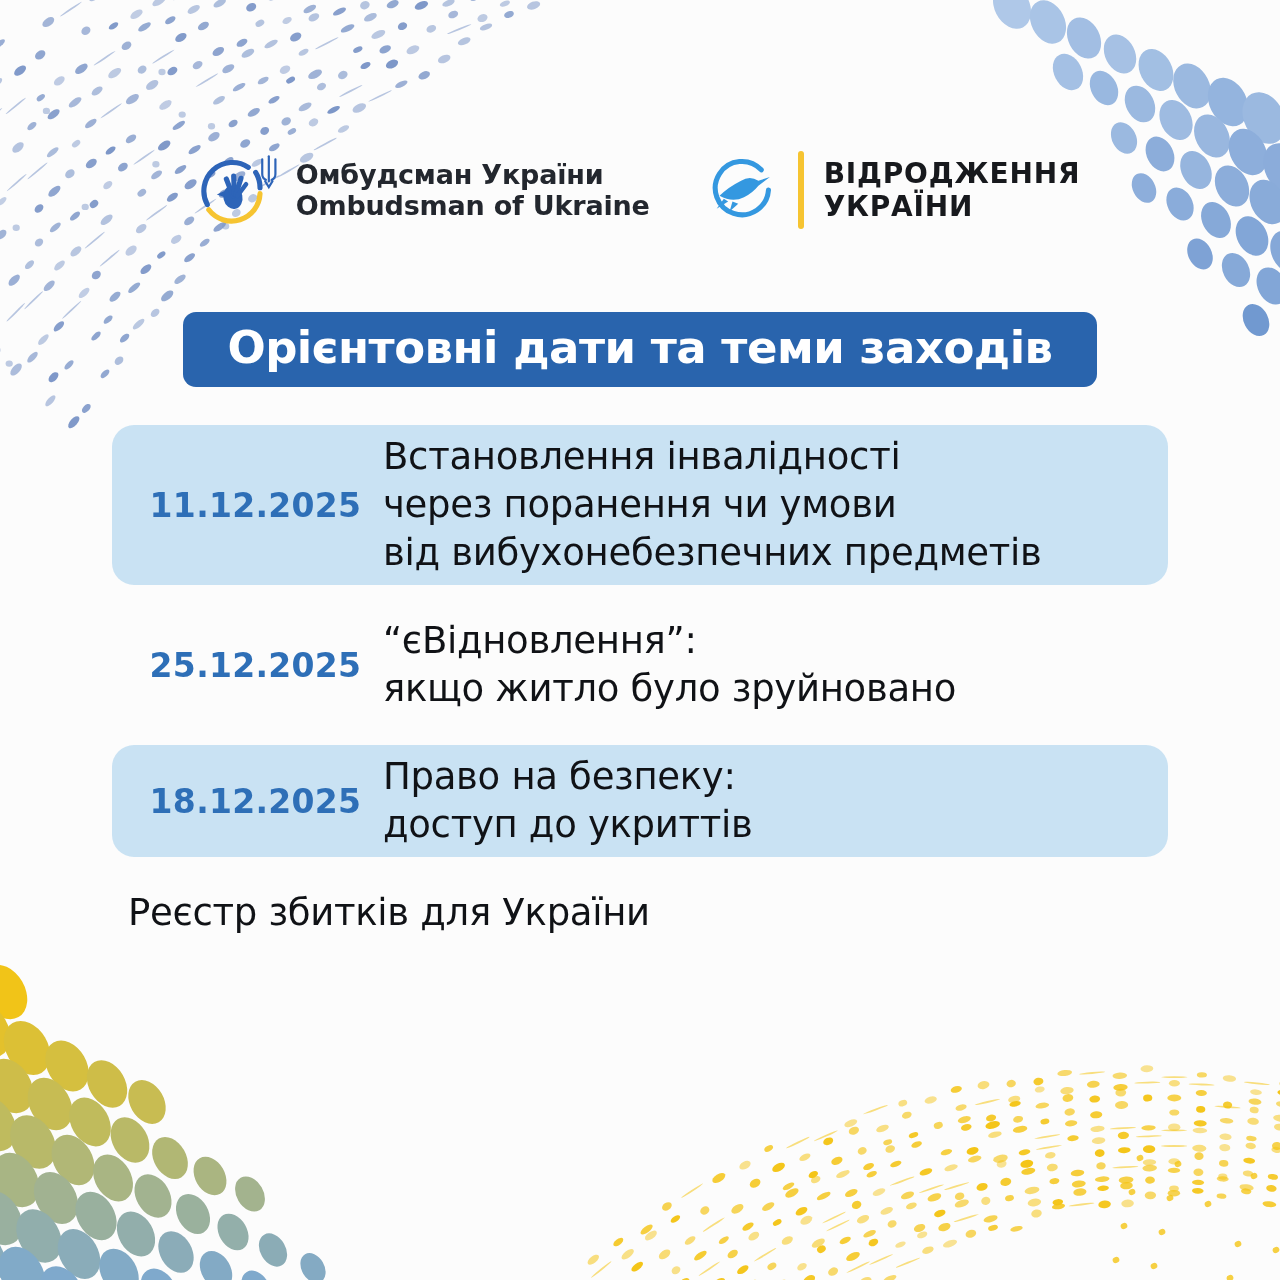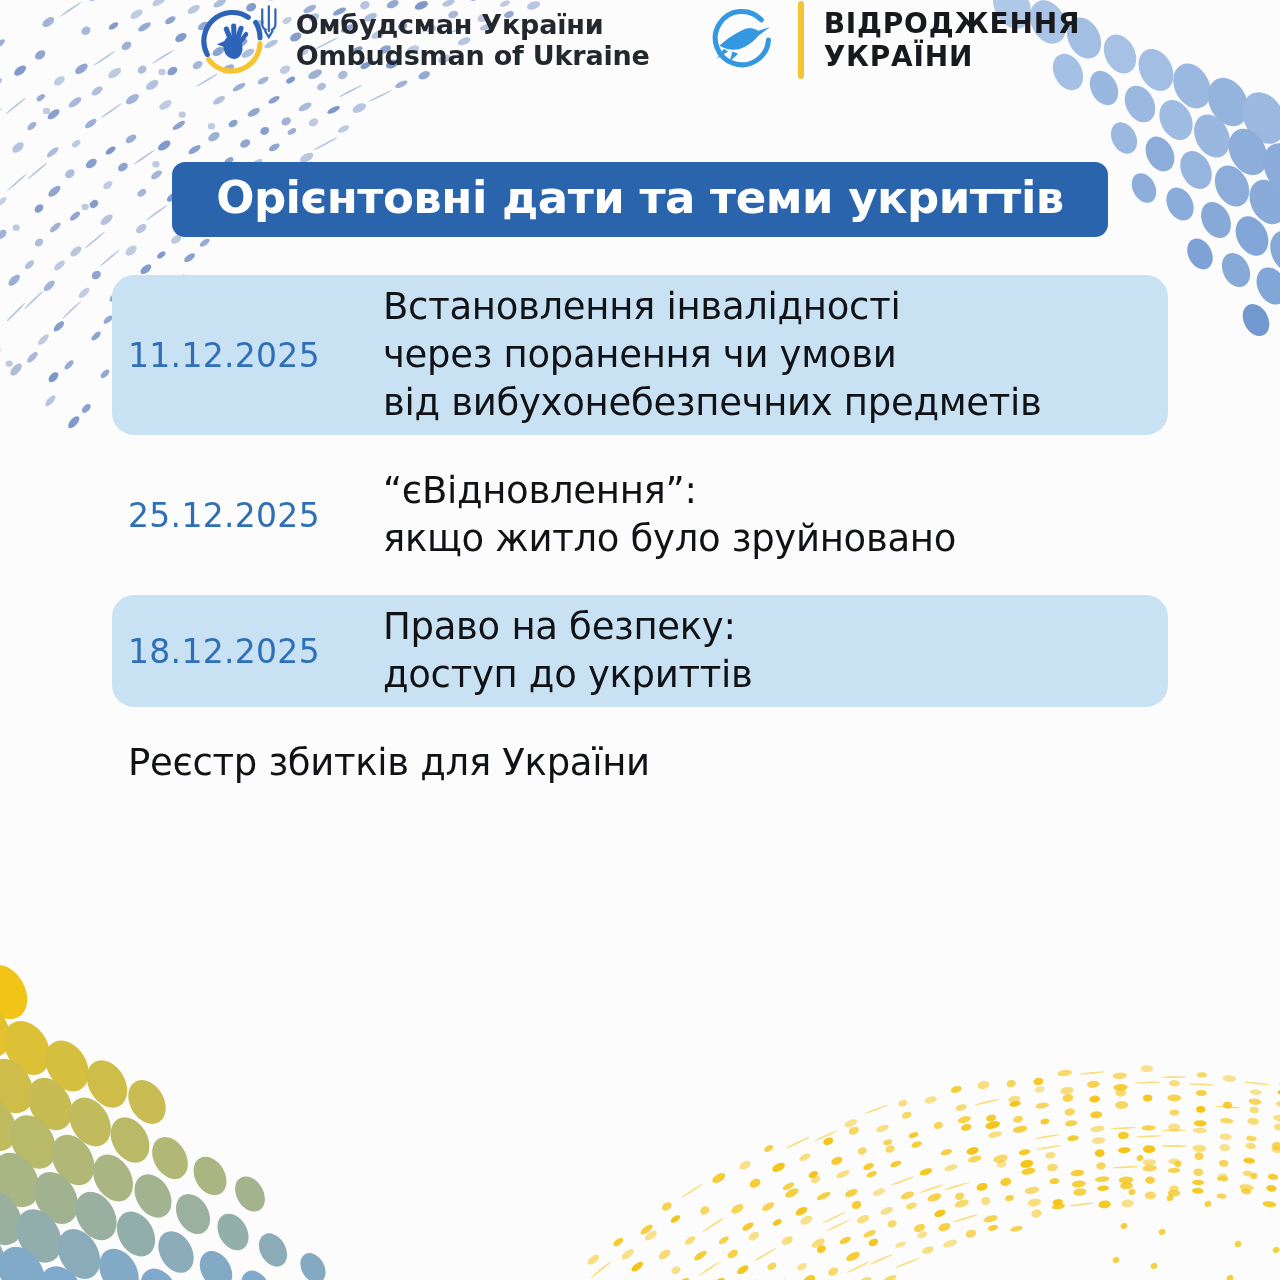--- a/index.html
+++ b/index.html
@@ -6,21 +6,21 @@
   .canvas{
     position:relative;width:1280px;height:1280px;margin:0 auto;
     background:var(--background,#fcfcfc);overflow:hidden;
     font-family:"DejaVu Sans","Liberation Sans",sans-serif;
   }
   #deco{position:absolute;inset:0;width:1280px;height:1280px;}
 
   
   .logos{
     position:relative;display:flex;justify-content:center;align-items:center;
-    gap:58px;
+    gap:58px;padding-top:150px;
   }
   .logo-group{display:flex;align-items:center;}
   .omb-icon{width:82px;height:78px;flex:0 0 auto;}
   .omb-text{margin-left:14px;color:var(--logo_navy);font-weight:bold;
     font-size:27px;line-height:31px;letter-spacing:-0.2px;}
   .vid-icon{width:72px;height:80px;flex:0 0 auto;}
   .vid-bar{width:6px;height:78px;border-radius:3px;background:var(--logo_yellow);
     margin:0 20px 0 18px;flex:0 0 auto;}
   .vid-text{color:#17191d;font-weight:bold;font-size:28px;line-height:33px;
     letter-spacing:0.8px;}
@@ -34,22 +34,22 @@
   }
 
   
   .rows{position:relative;width:1056px;margin:38px 0 0 112px;}
   .row{
     display:grid;grid-template-columns:255px 1fr;align-items:center;
     padding:8px 20px 8px 16px;border-radius:22px;margin-bottom:24px;
   }
   .row.hl{background:var(--row_highlight);}
   .date{
-    font-weight:normal;font-size:33px;color:var(--date_blue);
-    letter-spacing:0.3px;white-space:nowrap;
+    font-weight:bold;font-size:33px;color:var(--date_blue);
+    letter-spacing:0.3px;white-space:nowrap;text-align:center;
   }
   .topic{color:var(--text_dark);}
   .topic .tl{font-size:37px;line-height:48px;white-space:nowrap;letter-spacing:-0.3px;}
 </style>
 </head>
 <body>
 
 <div class="canvas">
 
   <svg id="deco" viewBox="0 0 1280 1280" aria-hidden="true">
@@ -648,21 +648,21 @@
       </svg>
       <div class="vid-bar"></div>
       <div class="vid-text">
         <div>ВІДРОДЖЕННЯ</div>
         <div>УКРАЇНИ</div>
       </div>
     </div>
 
   </header>
 
-  <div class="banner">Орієнтовні дати та теми укриттів</div>
+  <div class="banner">Орієнтовні дати та теми заходів</div>
 
   <main class="rows">
 
     <section class="row hl">
       <div class="date">11.12.2025</div>
       <div class="topic">
         <div class="tl">Встановлення інвалідності</div>
         <div class="tl">через поранення чи умови</div>
         <div class="tl">від вибухонебезпечних предметів</div>
       </div>

